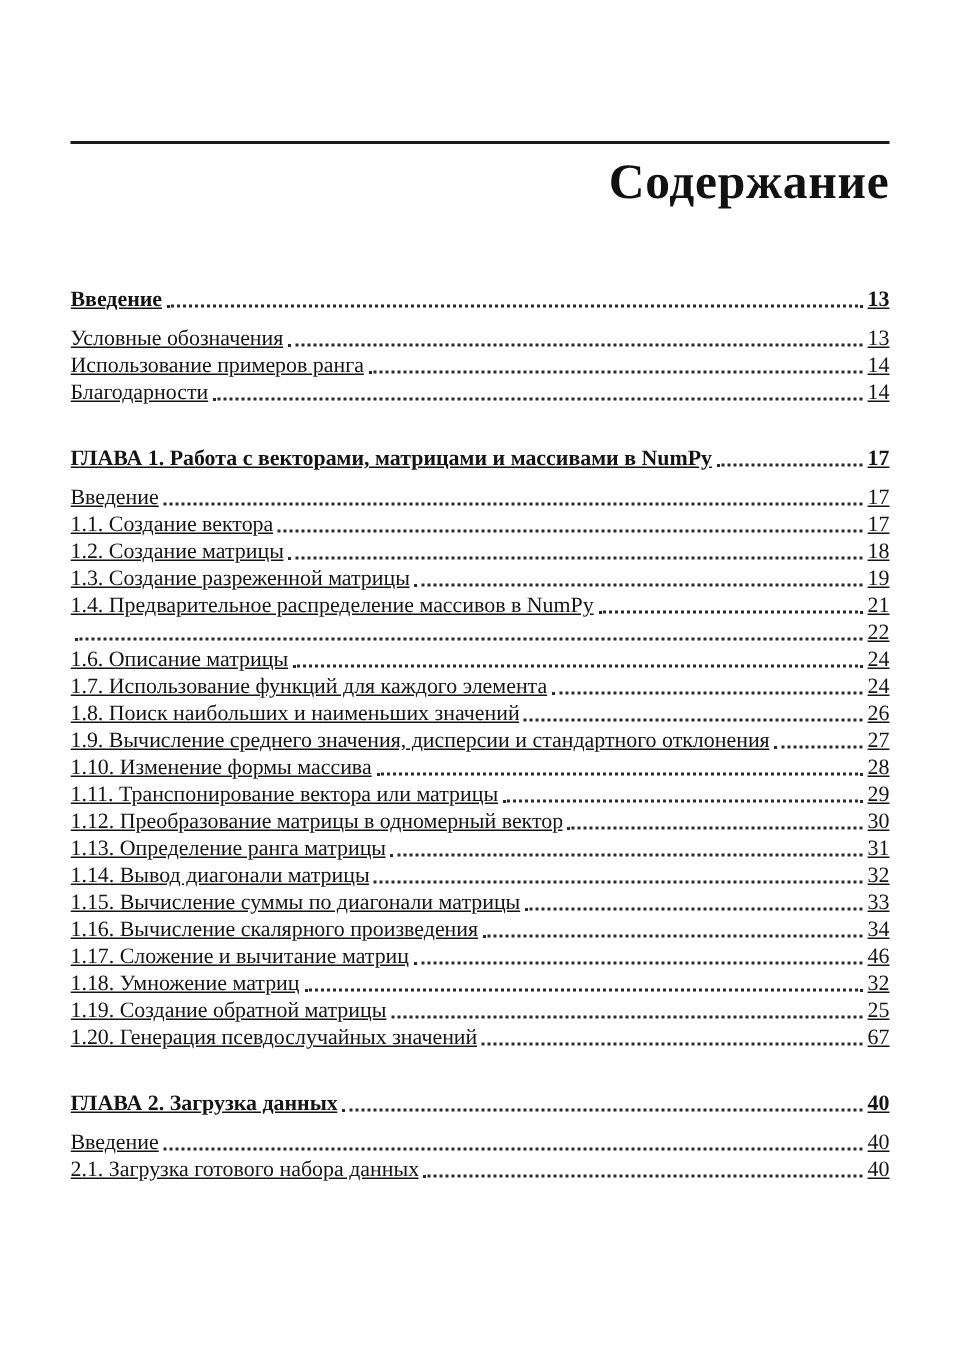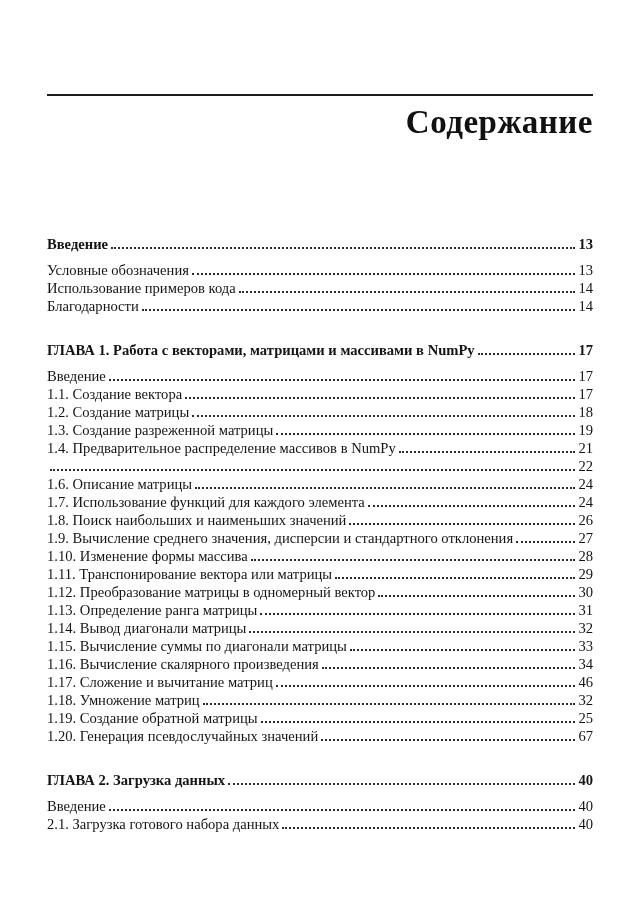--- a/index.html
+++ b/index.html
@@ -26,21 +26,22 @@
   }
   .title {
     margin: 8px 0 0 0;
     text-align: right;
     font-size: 33px;
     font-weight: bold;
     letter-spacing: 0.5px;
     color: #111111;
   }
   .toc {
-    margin-top: 94px;
+    margin-top: 50px;
+    text-decoration: underline;
   }
   .toc-section {
     margin-top: 26px;
   }
   .toc-section:first-child {
     margin-top: 0;
   }
   .toc-row {
     display: flex;
     align-items: baseline;
@@ -81,21 +82,21 @@
           <span class="label">Введение</span>
           <span class="leader"></span>
           <span class="page-num">13</span>
         </div>
         <div class="toc-row">
           <span class="label">Условные обозначения</span>
           <span class="leader"></span>
           <span class="page-num">13</span>
         </div>
         <div class="toc-row">
-          <span class="label">Использование примеров кода</span>
+          <span class="label">Использование примеров ранга</span>
           <span class="leader"></span>
           <span class="page-num">14</span>
         </div>
         <div class="toc-row">
           <span class="label">Благодарности</span>
           <span class="leader"></span>
           <span class="page-num">14</span>
         </div>
       </div>
       <div class="toc-section">

